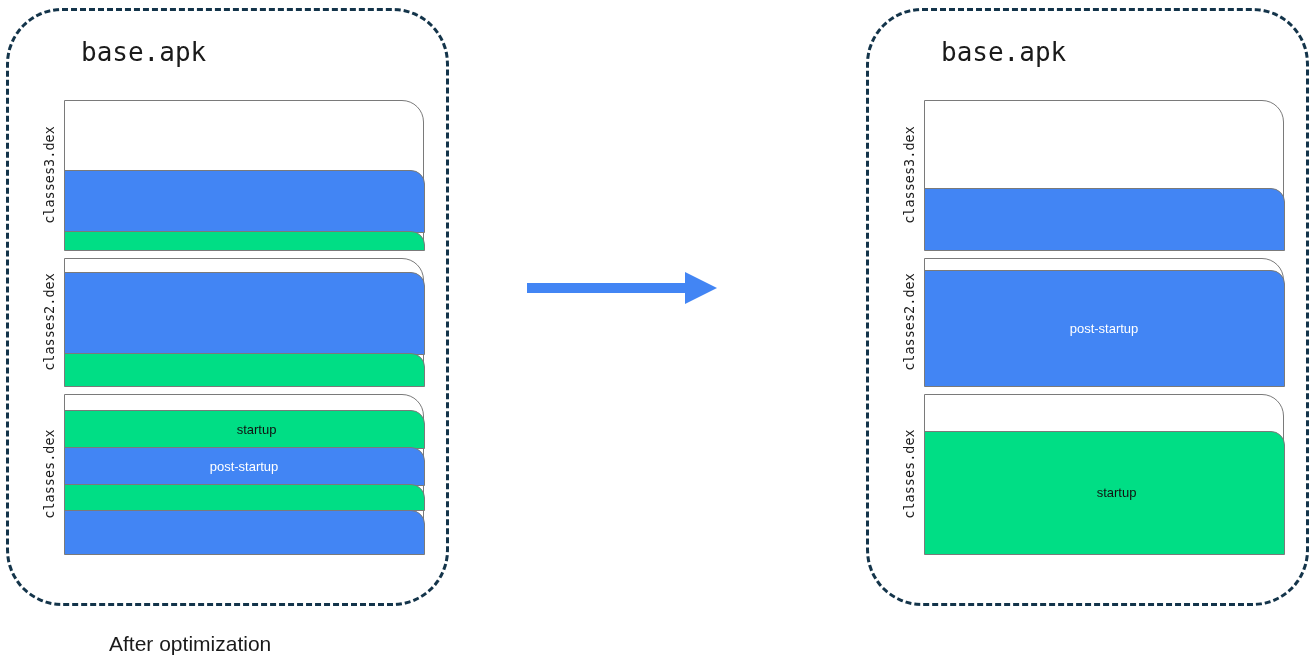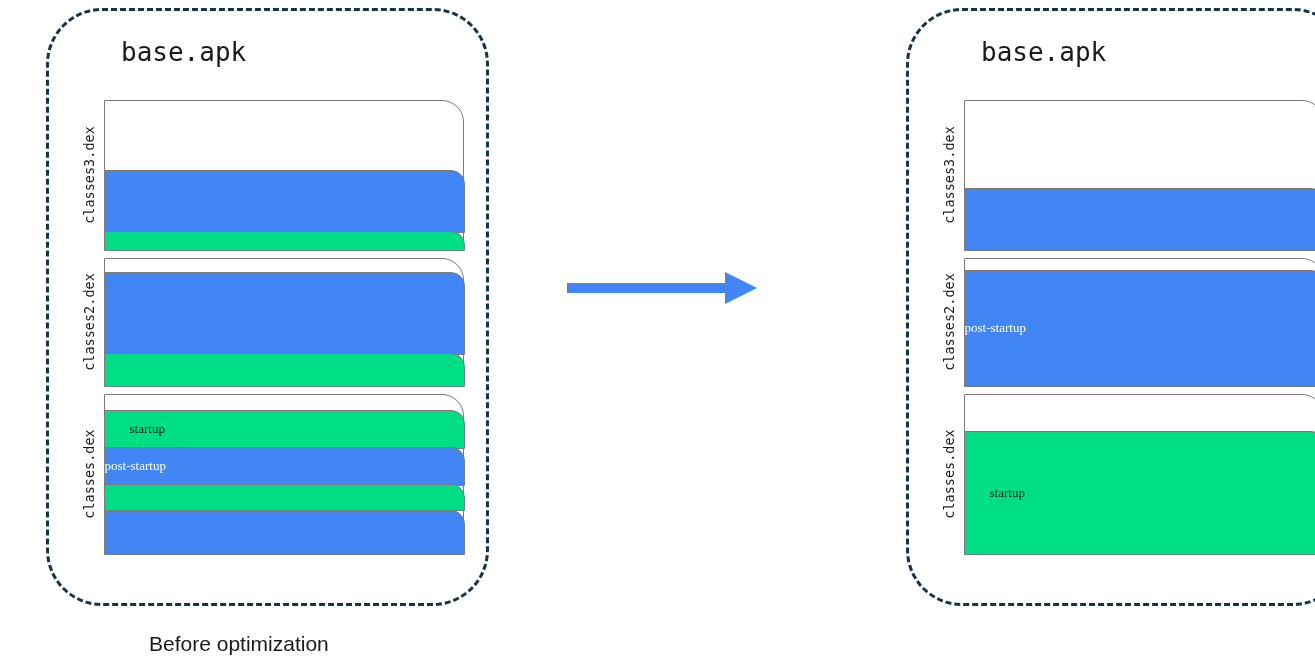--- a/index.html
+++ b/index.html
@@ -13,21 +13,20 @@
     position: relative;
     overflow: hidden;
     font-family: "Liberation Sans", sans-serif;
     -webkit-font-smoothing: antialiased;
   }
 
   
   #stage {
     position: absolute;
     inset: 0;
-    margin-left: 40px;
   }
 
   
   .apk-container {
     position: absolute;
     top: 8px;
     height: 598px;
     border: 3px dashed #13344a;
     border-radius: 56px;
     box-sizing: border-box;
@@ -97,21 +96,22 @@
     flex-direction: column;
     justify-content: flex-end;
   }
   .band {
     position: relative;
     box-sizing: border-box;
     border: 1.5px solid #7a7a7a;
     border-radius: 0 14px 0 0;
     display: flex;
     align-items: center;
-    font-family: Liberation Serif, serif;
+    justify-content: center;
+    font-family: Liberation Sans, sans-serif;
     font-size: 13px;
     margin-top: -1.5px;
   }
   .band.blue  { background: #4285f4; color: #ffffff; }
   .band.green { background: #00de85; color: #111111; padding-left: 25px; }
   .band:last-child { border-radius: 0 14px 0 0; }
 
   
   .arrow-wrap {
     position: absolute;
@@ -221,15 +221,15 @@
         </div>
       </div>
     </div>
 
   <div class="arrow-wrap">
     <svg width="190" height="48" viewBox="0 0 190 48">
       <path d="M0 19 L158 19 L158 8 L190 24 L158 40 L158 29 L0 29 Z" fill="#4285f4"></path>
     </svg>
   </div>
 
-  <div class="caption left">Before optimization</div>
+  <div class="caption left">After optimization</div>
 
 </div>
 
 </body></html>

